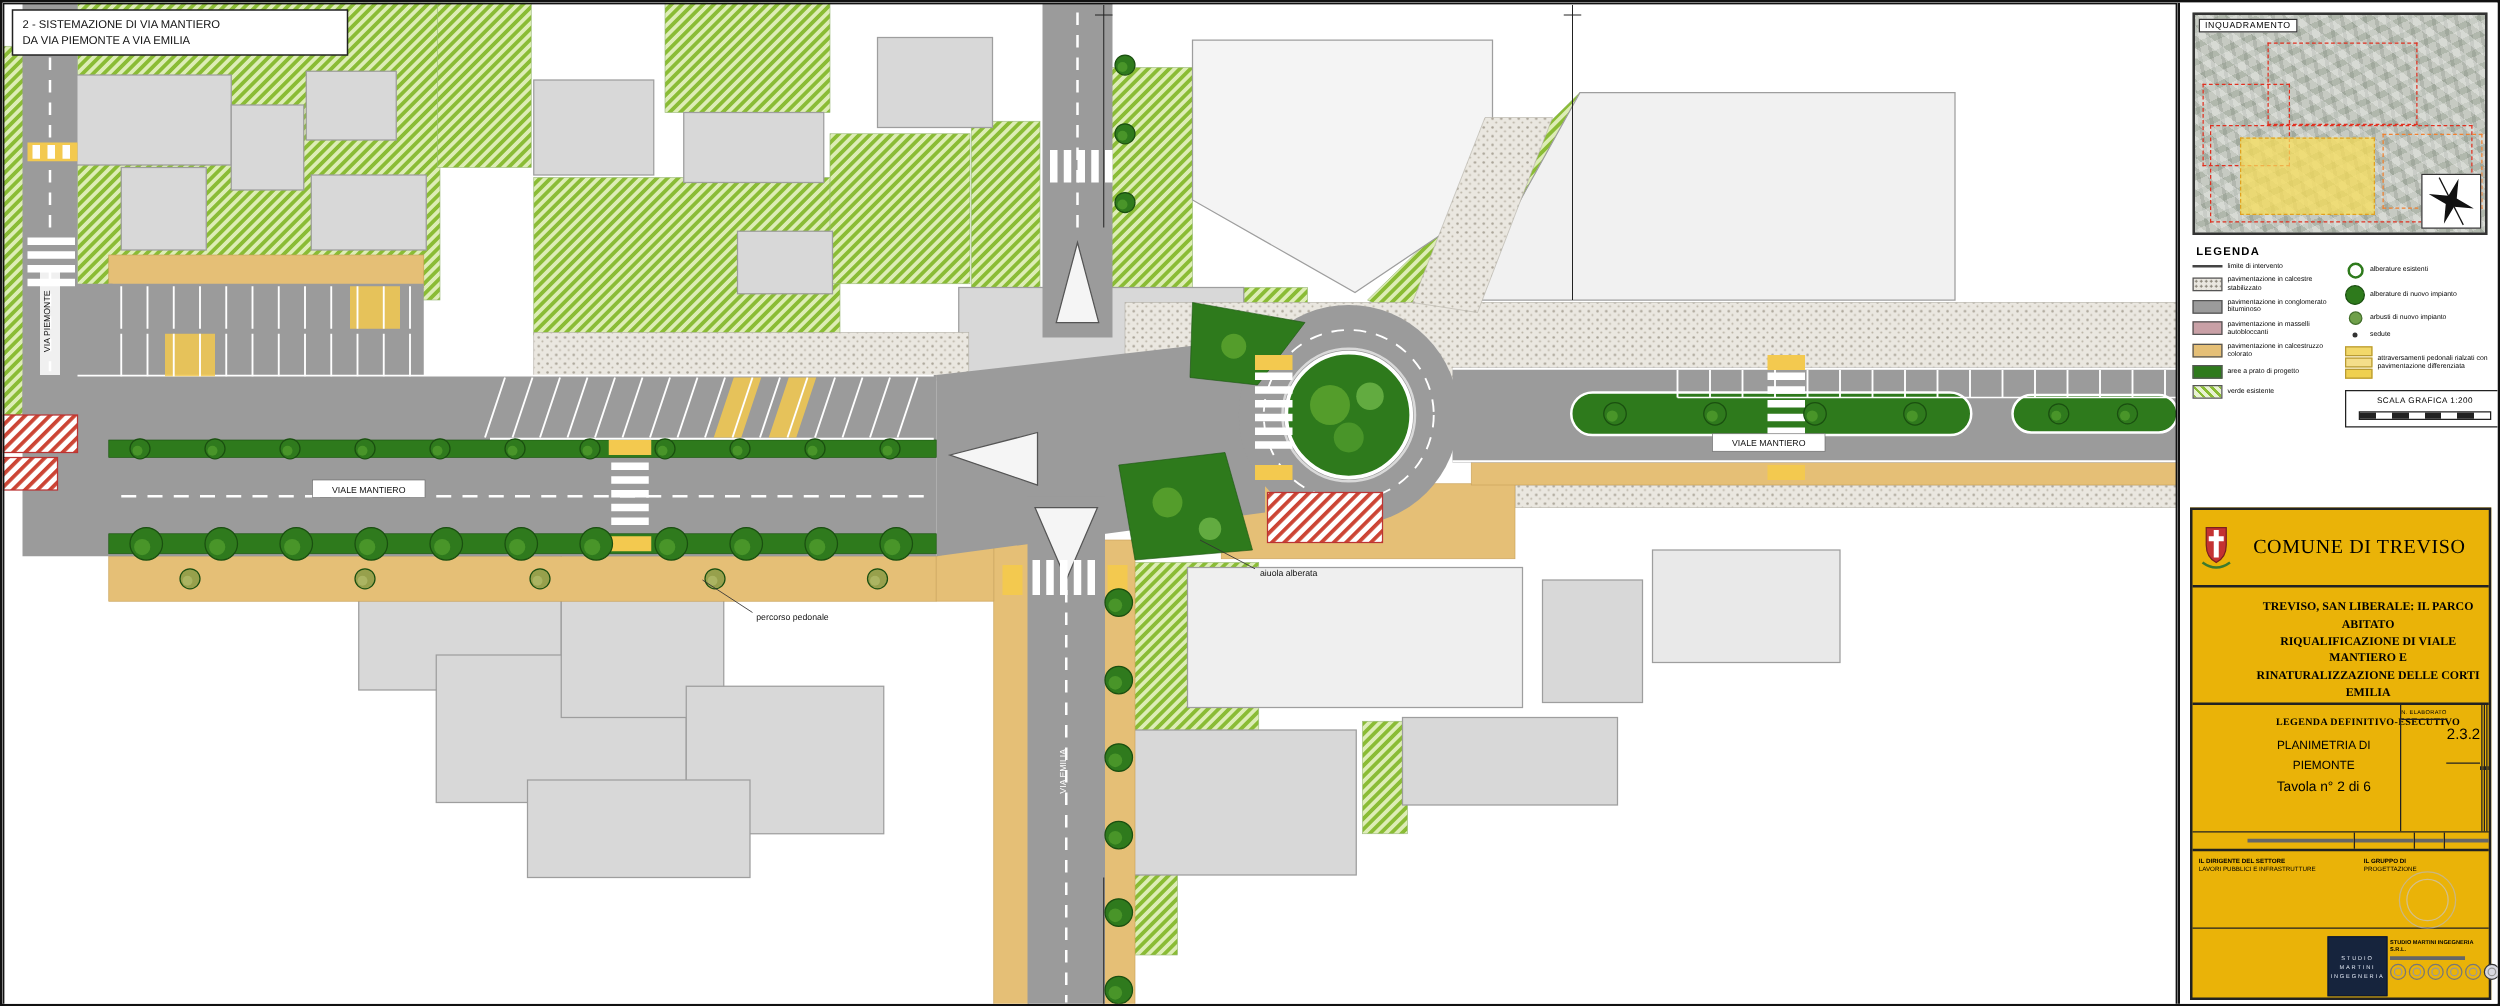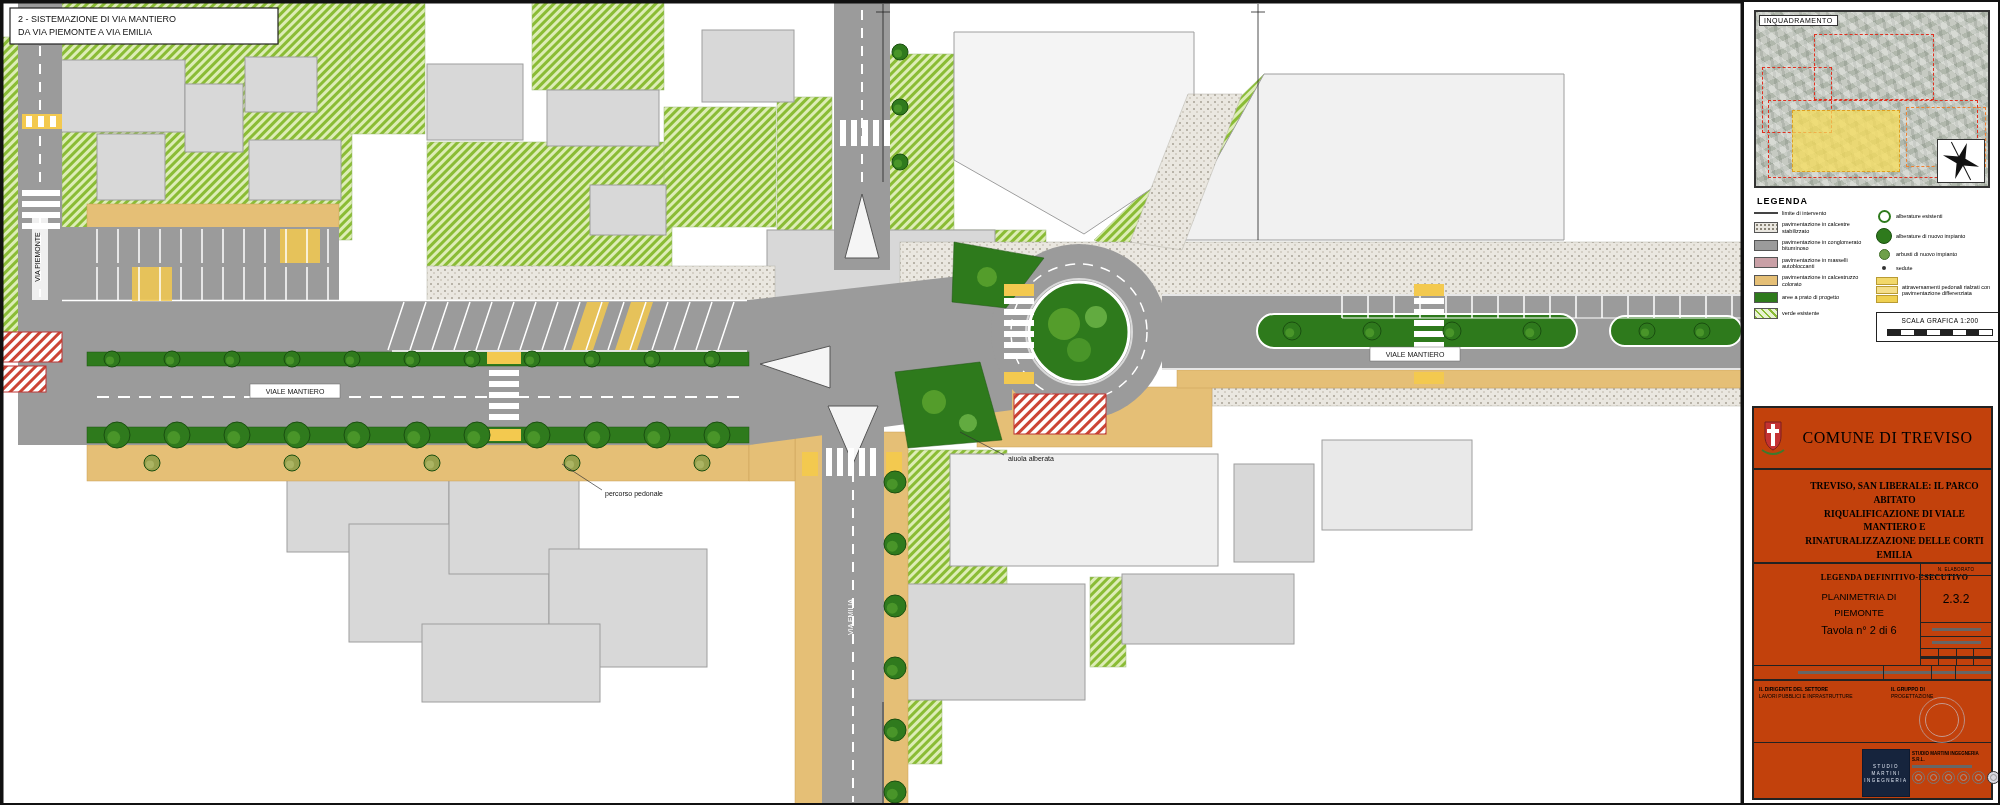--- a/index.html
+++ b/index.html
@@ -37,31 +37,31 @@
   .circ-ring{width:9px;height:9px;border:2px solid #2e7a1c;border-radius:50%;}
   .circ-big{width:14px;height:14px;background:#2e7a1c;border:1px solid #1a4f10;border-radius:50%;}
   .circ-small{width:9px;height:9px;background:#6fa04a;border:1px solid #44702c;border-radius:50%;}
   .circ-dot{width:4px;height:4px;background:#333;border-radius:50%;}
   .ysw{width:20px;height:6px;margin:1px 0;border:1px solid #b99b33;}
   #scala-box{border:1.5px solid #222;margin-top:8px;padding:4px 4px 5px;width:118px;text-align:center;}
   #scala-box .bar{margin:4px auto 0;width:104px;height:5px;border:1px solid #222;
       background:repeating-linear-gradient(90deg,#222 0 13px,#fff 13px 26px);}
   
   #tblock{position:absolute;left:8px;top:404px;width:241px;height:394px;border:2px solid #222;
-          box-sizing:border-box;display:flex;flex-direction:column;background:#c2410c;}
+          box-sizing:border-box;display:flex;flex-direction:column;background:#eab308;}
   .tb-row{box-sizing:border-box;padding-left:44px;}
   #tb-head{height:62px;border-bottom:2px solid #222;display:flex;align-items:center;padding:0 4px;}
   #tb-muni{flex:1;text-align:center;font-family:"Liberation Serif",serif;font-size:16px;letter-spacing:.5px;}
   #tb-proj{height:94px;border-bottom:2px solid #222;text-align:center;padding-top:10px;
            font-family:"Liberation Serif",serif;font-weight:bold;font-size:9.5px;line-height:1.45;}
   #tb-phase{margin-top:9px;font-size:8px;letter-spacing:.3px;font-family:"Liberation Serif",serif;}
   #tb-mid{height:102px;border-bottom:1.5px solid #222;display:flex;}
   #tb-draw{flex:1;border-right:1.5px solid #222;display:flex;flex-direction:column;justify-content:center;
            text-align:center;font-size:9.5px;line-height:1.7;}
-  #tb-elab{width:70px;display:flex;flex-direction:column;}
+  #tb-elab{width:70px;display:flex;}
   #tb-elab .ehead{height:11px;border-bottom:1px solid #222;font-size:4.5px;text-align:center;line-height:11px;letter-spacing:.3px;}
   #tb-elab .ecode{height:46px;border-bottom:1px solid #222;display:flex;align-items:center;justify-content:center;font-size:12px;}
   .micro-cell{border-bottom:1px solid #222;display:flex;align-items:center;justify-content:center;}
   .micro-bar{height:3px;background:#666;width:70%;}
   .micro-bar.dark{background:#222;}
   #tb-minirow{display:flex;flex:1;}
   #tb-minirow div{flex:1;border-right:1px solid #222;display:flex;align-items:center;justify-content:center;}
   #tb-minirow div:last-child{border-right:none;}
   #tb-rev{height:15px;border-bottom:2px solid #222;display:flex;}
   #tb-rev div{flex:1;border-right:1px solid #222;display:flex;align-items:center;justify-content:center;}

